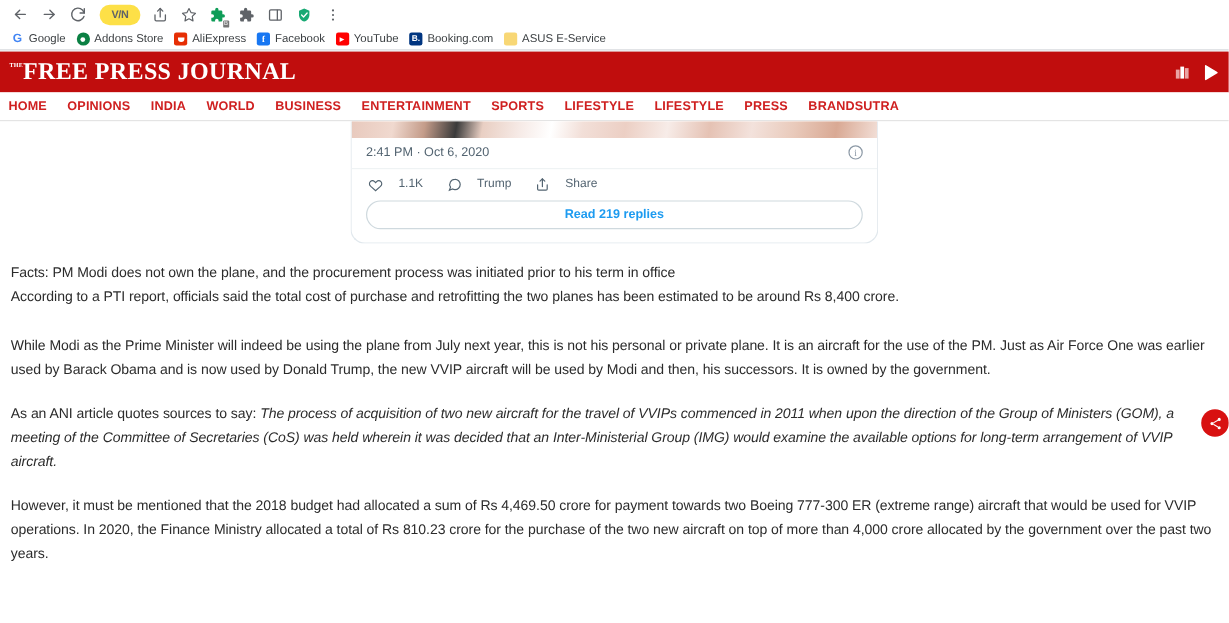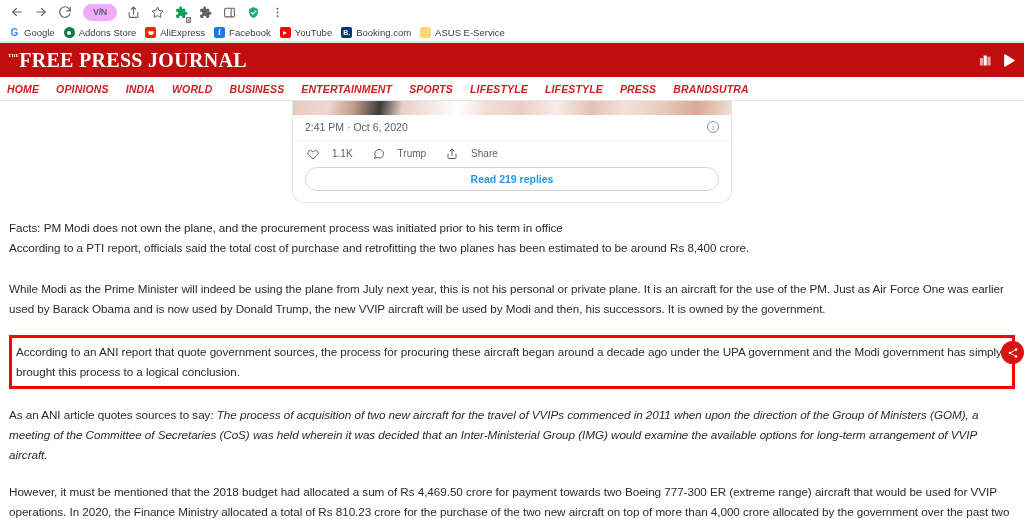--- a/index.html
+++ b/index.html
@@ -25,21 +25,21 @@
   .nav-btn {
     width: 22px; height: 22px;
     display: flex; align-items: center; justify-content: center;
     color: #5f6368;
     font-size: 13px;
     border-radius: 50%;
     flex: 0 0 auto;
   }
   .nav-btn svg { display: block; }
   .vpn-chip {
-    background: #f0abfc;
+    background: #fde047;
     border-radius: 10px;
     height: 17px;
     min-width: 34px;
     display: flex; align-items: center; justify-content: center;
     margin: 0 3px 0 5px;
     padding: 0 5px;
     font-size: 9px;
     font-weight: bold;
     color: #5f6368;
     letter-spacing: -0.3px;
@@ -175,21 +175,20 @@
     padding: 0 7px;
     border-bottom: 1px solid #e4e4e4;
     background: #ffffff;
   }
   .nav-item {
     font-size: 10.5px;
     color: #cf2020;
     font-weight: bold;
     letter-spacing: 0.15px;
     white-space: nowrap;
-    font-style: italic;
   }
 
   
   .article {
     position: relative;
     padding: 0 9px;
   }
   .tweet-card {
     width: 440px;
     margin: 0 auto;
@@ -447,23 +446,20 @@
         <span>Share</span>
       </span>
     </div>
     <div class="read-replies">Read 219 replies</div>
   </div>
 
   <p class="para p-facts">Facts: PM Modi does not own the plane, and the procurement process was initiated prior to his term in office</p>
   <p class="para p-pti">According to a PTI report, officials said the total cost of purchase and retrofitting the two planes has been estimated to be around Rs 8,400 crore.</p>
   <p class="para p-while">While Modi as the Prime Minister will indeed be using the plane from July next year, this is not his personal or private plane. It is an aircraft for the use of the PM. Just as Air Force One was earlier used by Barack Obama and is now used by Donald Trump, the new VVIP aircraft will be used by Modi and then, his successors. It is owned by the government.</p>
 
-  <div class="highlight-box">
-    <p class="para">According to an ANI report that quote government sources, the process for procuring these aircraft began around a decade ago under the UPA government and the Modi government has simply brought this process to a logical conclusion.</p>
-  </div>
 
   <p class="para p-ani-quote"><span>As an ANI article quotes sources to say: </span><span class="quote-italic">The process of acquisition of two new aircraft for the travel of VVIPs commenced in 2011 when upon the direction of the Group of Ministers (GOM), a meeting of the Committee of Secretaries (CoS) was held wherein it was decided that an Inter-Ministerial Group (IMG) would examine the available options for long-term arrangement of VVIP aircraft.</span></p>
 
   <p class="para p-budget">However, it must be mentioned that the 2018 budget had allocated a sum of Rs 4,469.50 crore for payment towards two Boeing 777-300 ER (extreme range) aircraft that would be used for VVIP operations. In 2020, the Finance Ministry allocated a total of Rs 810.23 crore for the purchase of the two new aircraft on top of more than 4,000 crore allocated by the government over the past two years.</p>
 
   <div class="share-fab">
     <svg width="12" height="12" viewBox="0 0 24 24" fill="#ffffff">
         <circle cx="18" cy="5" r="2.6"></circle>
         <circle cx="6" cy="12" r="2.6"></circle>
         <circle cx="18" cy="19" r="2.6"></circle>

